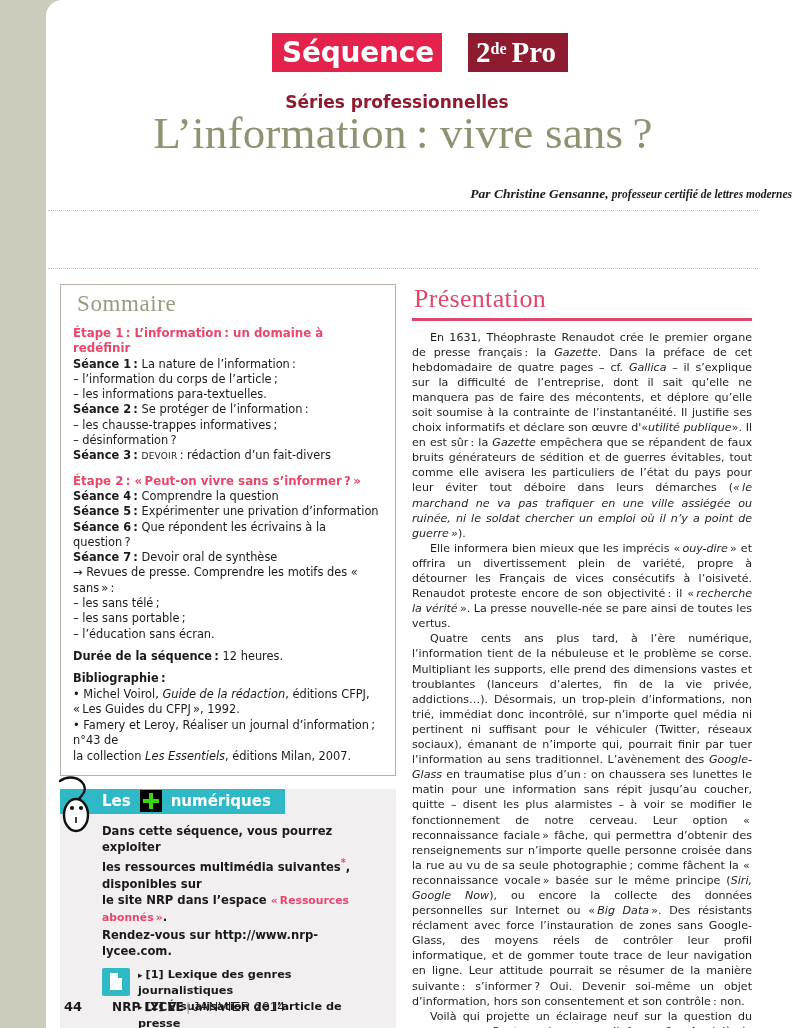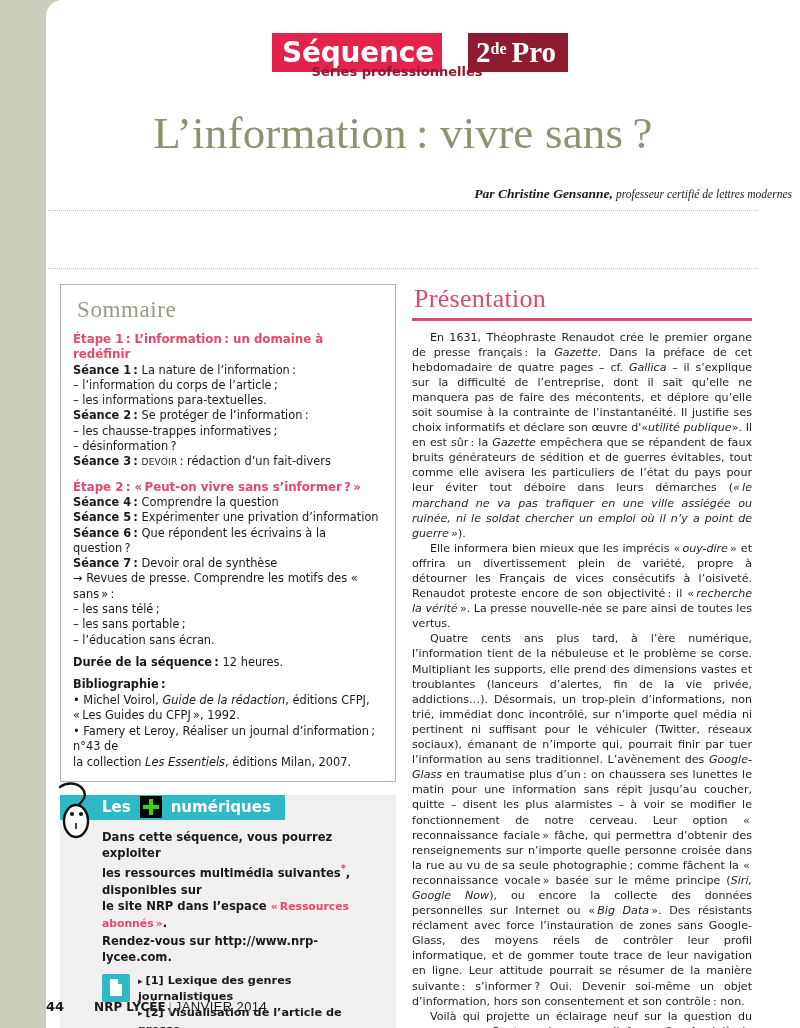--- a/index.html
+++ b/index.html
@@ -33,40 +33,40 @@
   }
   .seq-right {
     background:#8e1b2f; color:#fff;
     font-family:"Liberation Serif", serif;
     font-size:29px; line-height:39px; font-weight:700;
     padding:0 12px 0 8px; display:flex; align-items:baseline;
   }
   .seq-right .sup { font-size:16px; vertical-align:super; position:relative; top:-8px; }
   .seq-right .pro { margin-left:5px;font-family:Liberation Serif, serif; }
   .seq-sub {
-    position:absolute; left:226px; top:64px; width:250px;
+    position:absolute; left:226px; top:92px; width:250px;
     text-align:center;
-    color:#8e1b2f; font-size:13px; font-weight:700;
+    color:#8e1b2f; font-size:17px; font-weight:700;
     font-family:"DejaVu Sans", sans-serif;
   }
 
   .doc-title {
     position:absolute; left:0; top:107px; width:714px;
     text-align:center;
     font-family:"Liberation Serif", serif;
     font-size:45px; color:#8f9170; letter-spacing:0.2px;
     white-space:nowrap;
   }
   .byline {
     position:absolute; right:8px; top:186px;
     font-family:"Liberation Serif", serif;
     font-size:12.5px; color:#1a1a1a; text-align:right;
   }
   .byline b { font-weight:700; font-style:italic; font-size:13.5px;text-align:center; }
-  .byline i { font-style:italic; font-size:11.5px; }
+  .byline i { font-style:italic; font-size:11.5px;font-weight:bold; }
 
   .dotline {
     position:absolute; left:2px; width:710px; height:0;
     border-top:1px dotted #c9c3b4;
   }
   .dotline.a { top:210px; }
   .dotline.b { top:268px; }
 
   .objets {
     position:absolute; left:6px; top:222px; width:700px;
@@ -81,21 +81,21 @@
   }
   .objets .lbl { color:#8e8a6a; font-weight:700; letter-spacing:0.1px; }
   .objets .bold { font-weight:700; }
 
   
   .left-col { position:absolute; left:14px; top:284px; width:336px; }
 
   .sommaire {
     border:1px solid #b9b2a3;
     background:#fff;
-    padding:10px 12px 10px 12px;
+    padding:4px 12px 10px 12px;
   }
   .sommaire h2 {
     margin:2px 0 9px 4px;
     font-family:"Liberation Serif", serif;
     font-weight:400; font-size:23px; color:#9a9a82;
     letter-spacing:0.6px;
   }
   .som-body { font-family:"DejaVu Sans", sans-serif; font-size:11.4px; line-height:15.3px; color:#1a1a1a; }
   .etape { color:#e8476a; font-weight:700; font-size:11.8px; margin-top:2px; }
   .etape.second { margin-top:9px; }
@@ -173,20 +173,21 @@
     font-family:"DejaVu Sans", sans-serif;
     font-size:11.1px; line-height:15.1px; color:#1d1d1d;
     text-align:justify;
   }
   .pres-body p { margin:0; text-indent:18px; }
   .pres-body i { font-style:italic; }
 
   
   .footer {
     position:absolute; left:0; bottom:14px; width:754px;
+    padding-left:18px;
     display:flex; align-items:baseline; gap:30px;
   }
   .pgno { font-family:"DejaVu Sans", sans-serif; font-weight:700; font-size:13px; color:#1a1a1a; }
   .foot-txt { font-size:12.5px; color:#1a1a1a; }
   .foot-txt b { font-family:"DejaVu Sans", sans-serif; font-weight:700; font-size:12px; }
   .foot-txt .sep { color:#9a9a9a; margin:0 3px; }
   .foot-txt .mo { font-family:Liberation Sans, sans-serif; font-size:13px; letter-spacing:0.4px; }
 </style>
 </head>
 <body>

